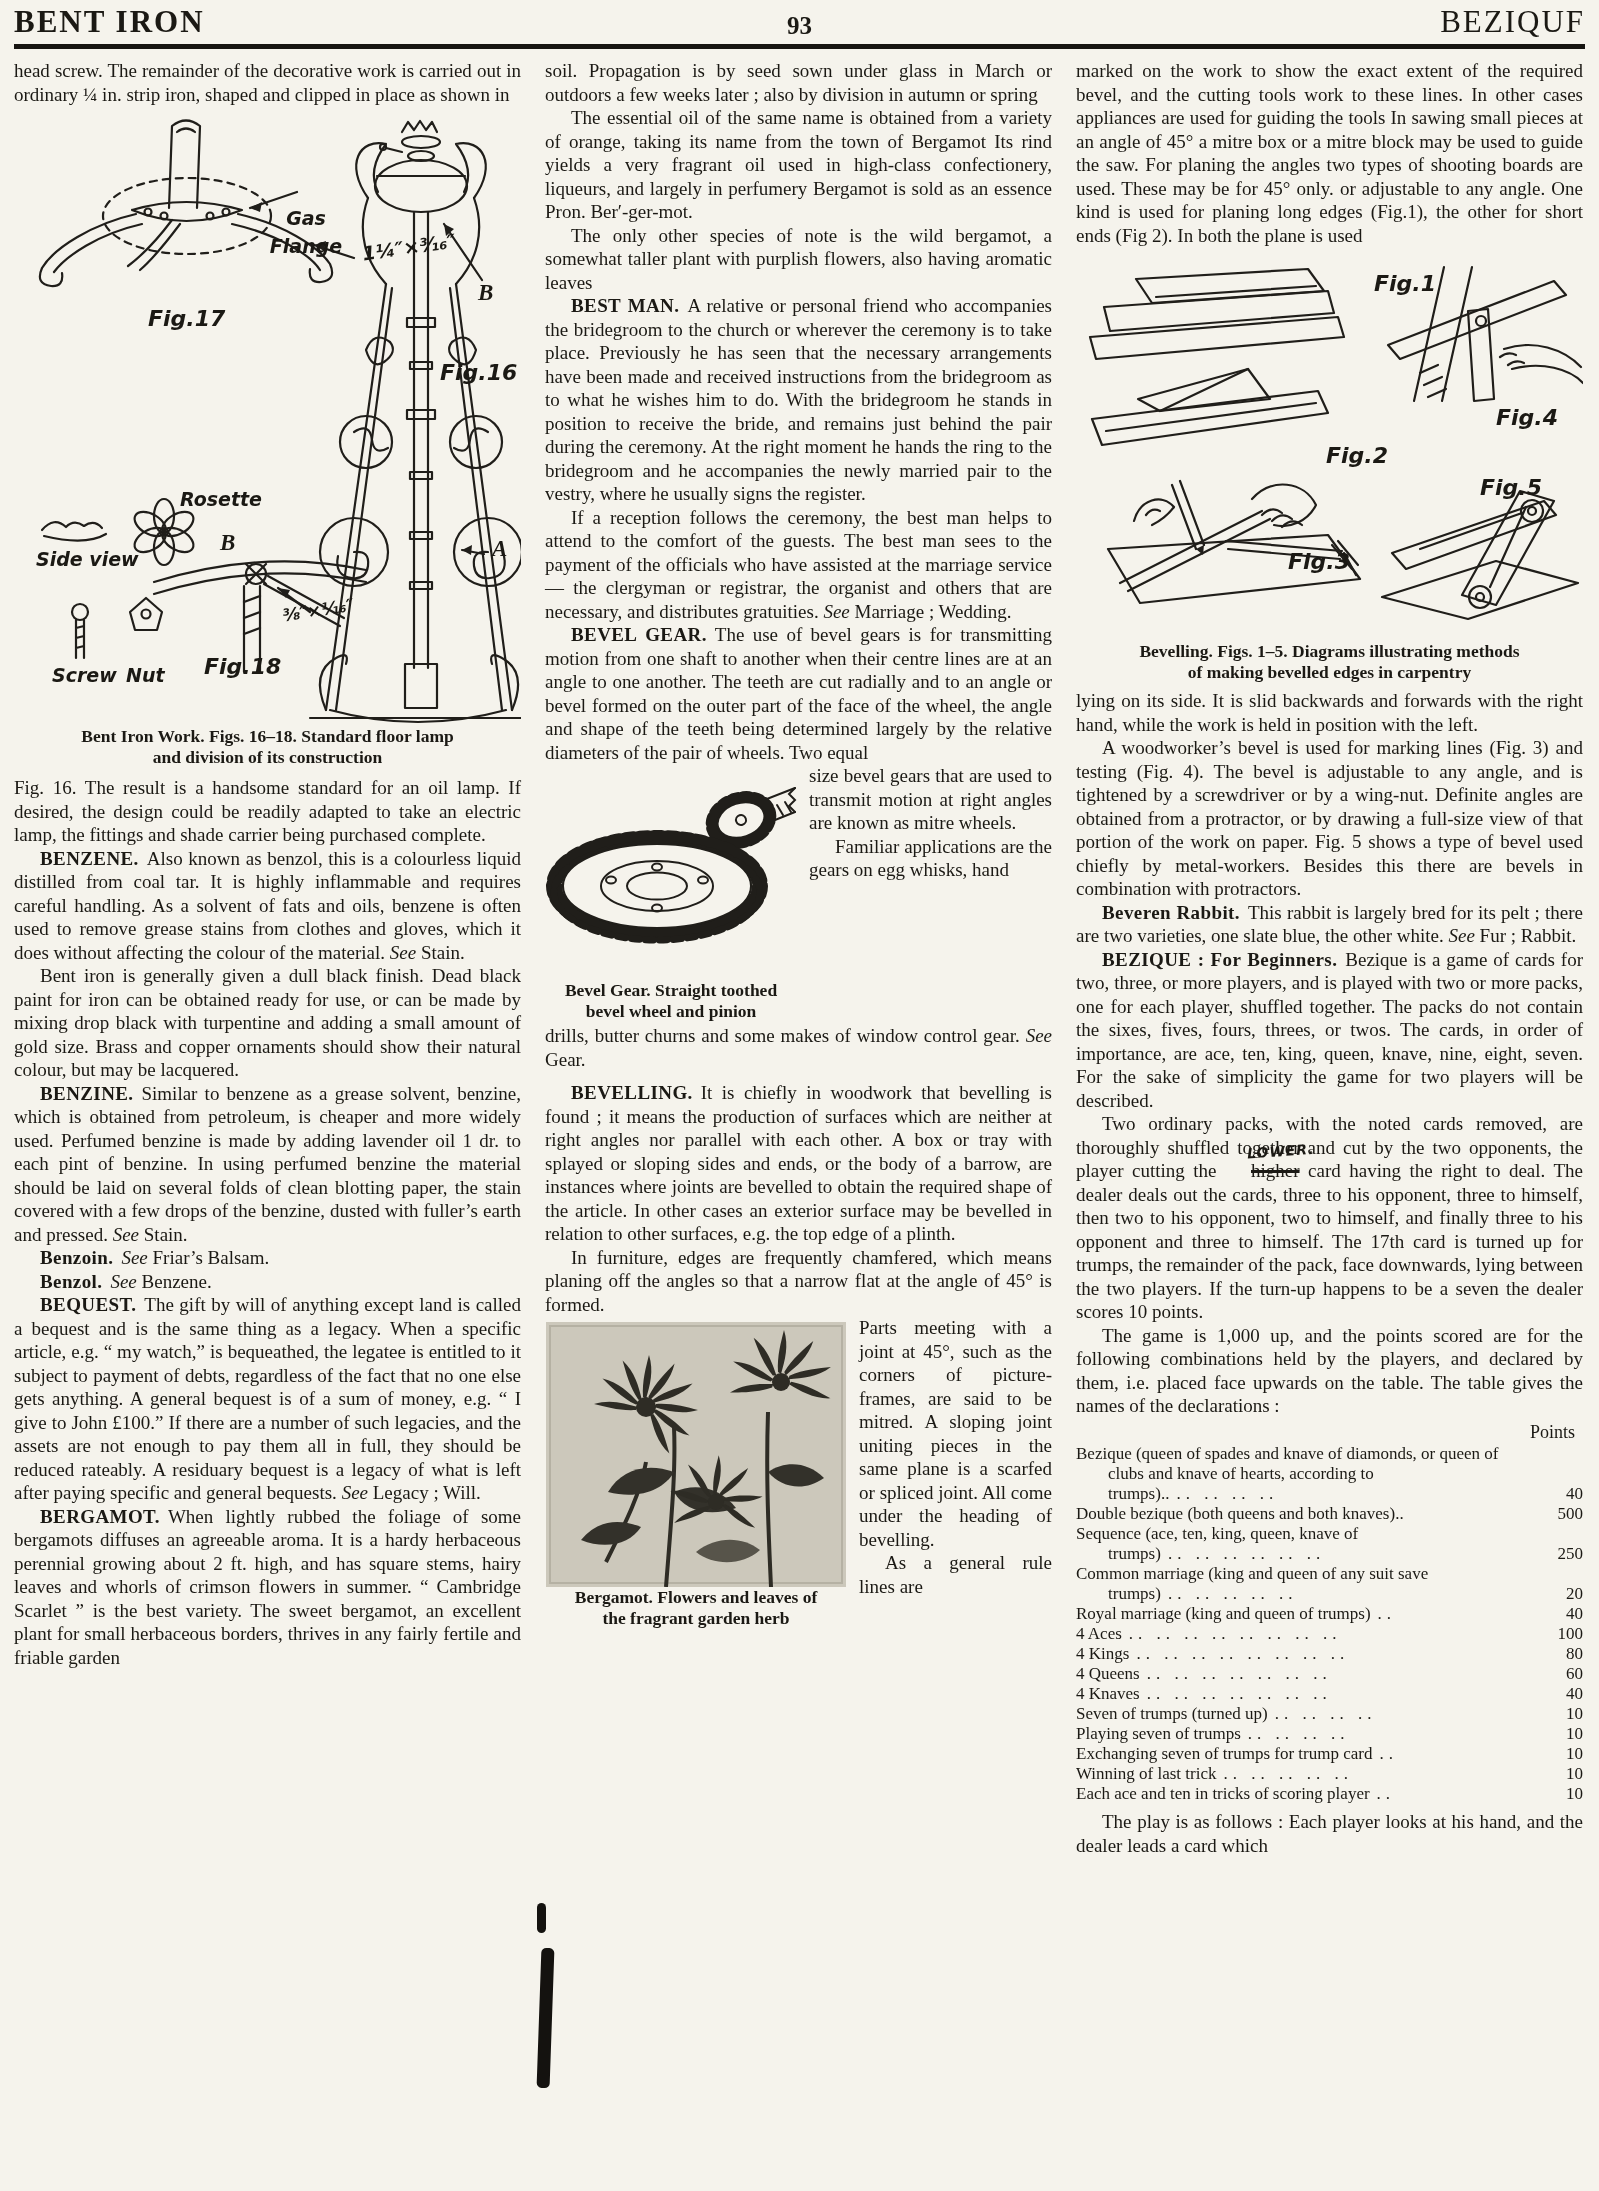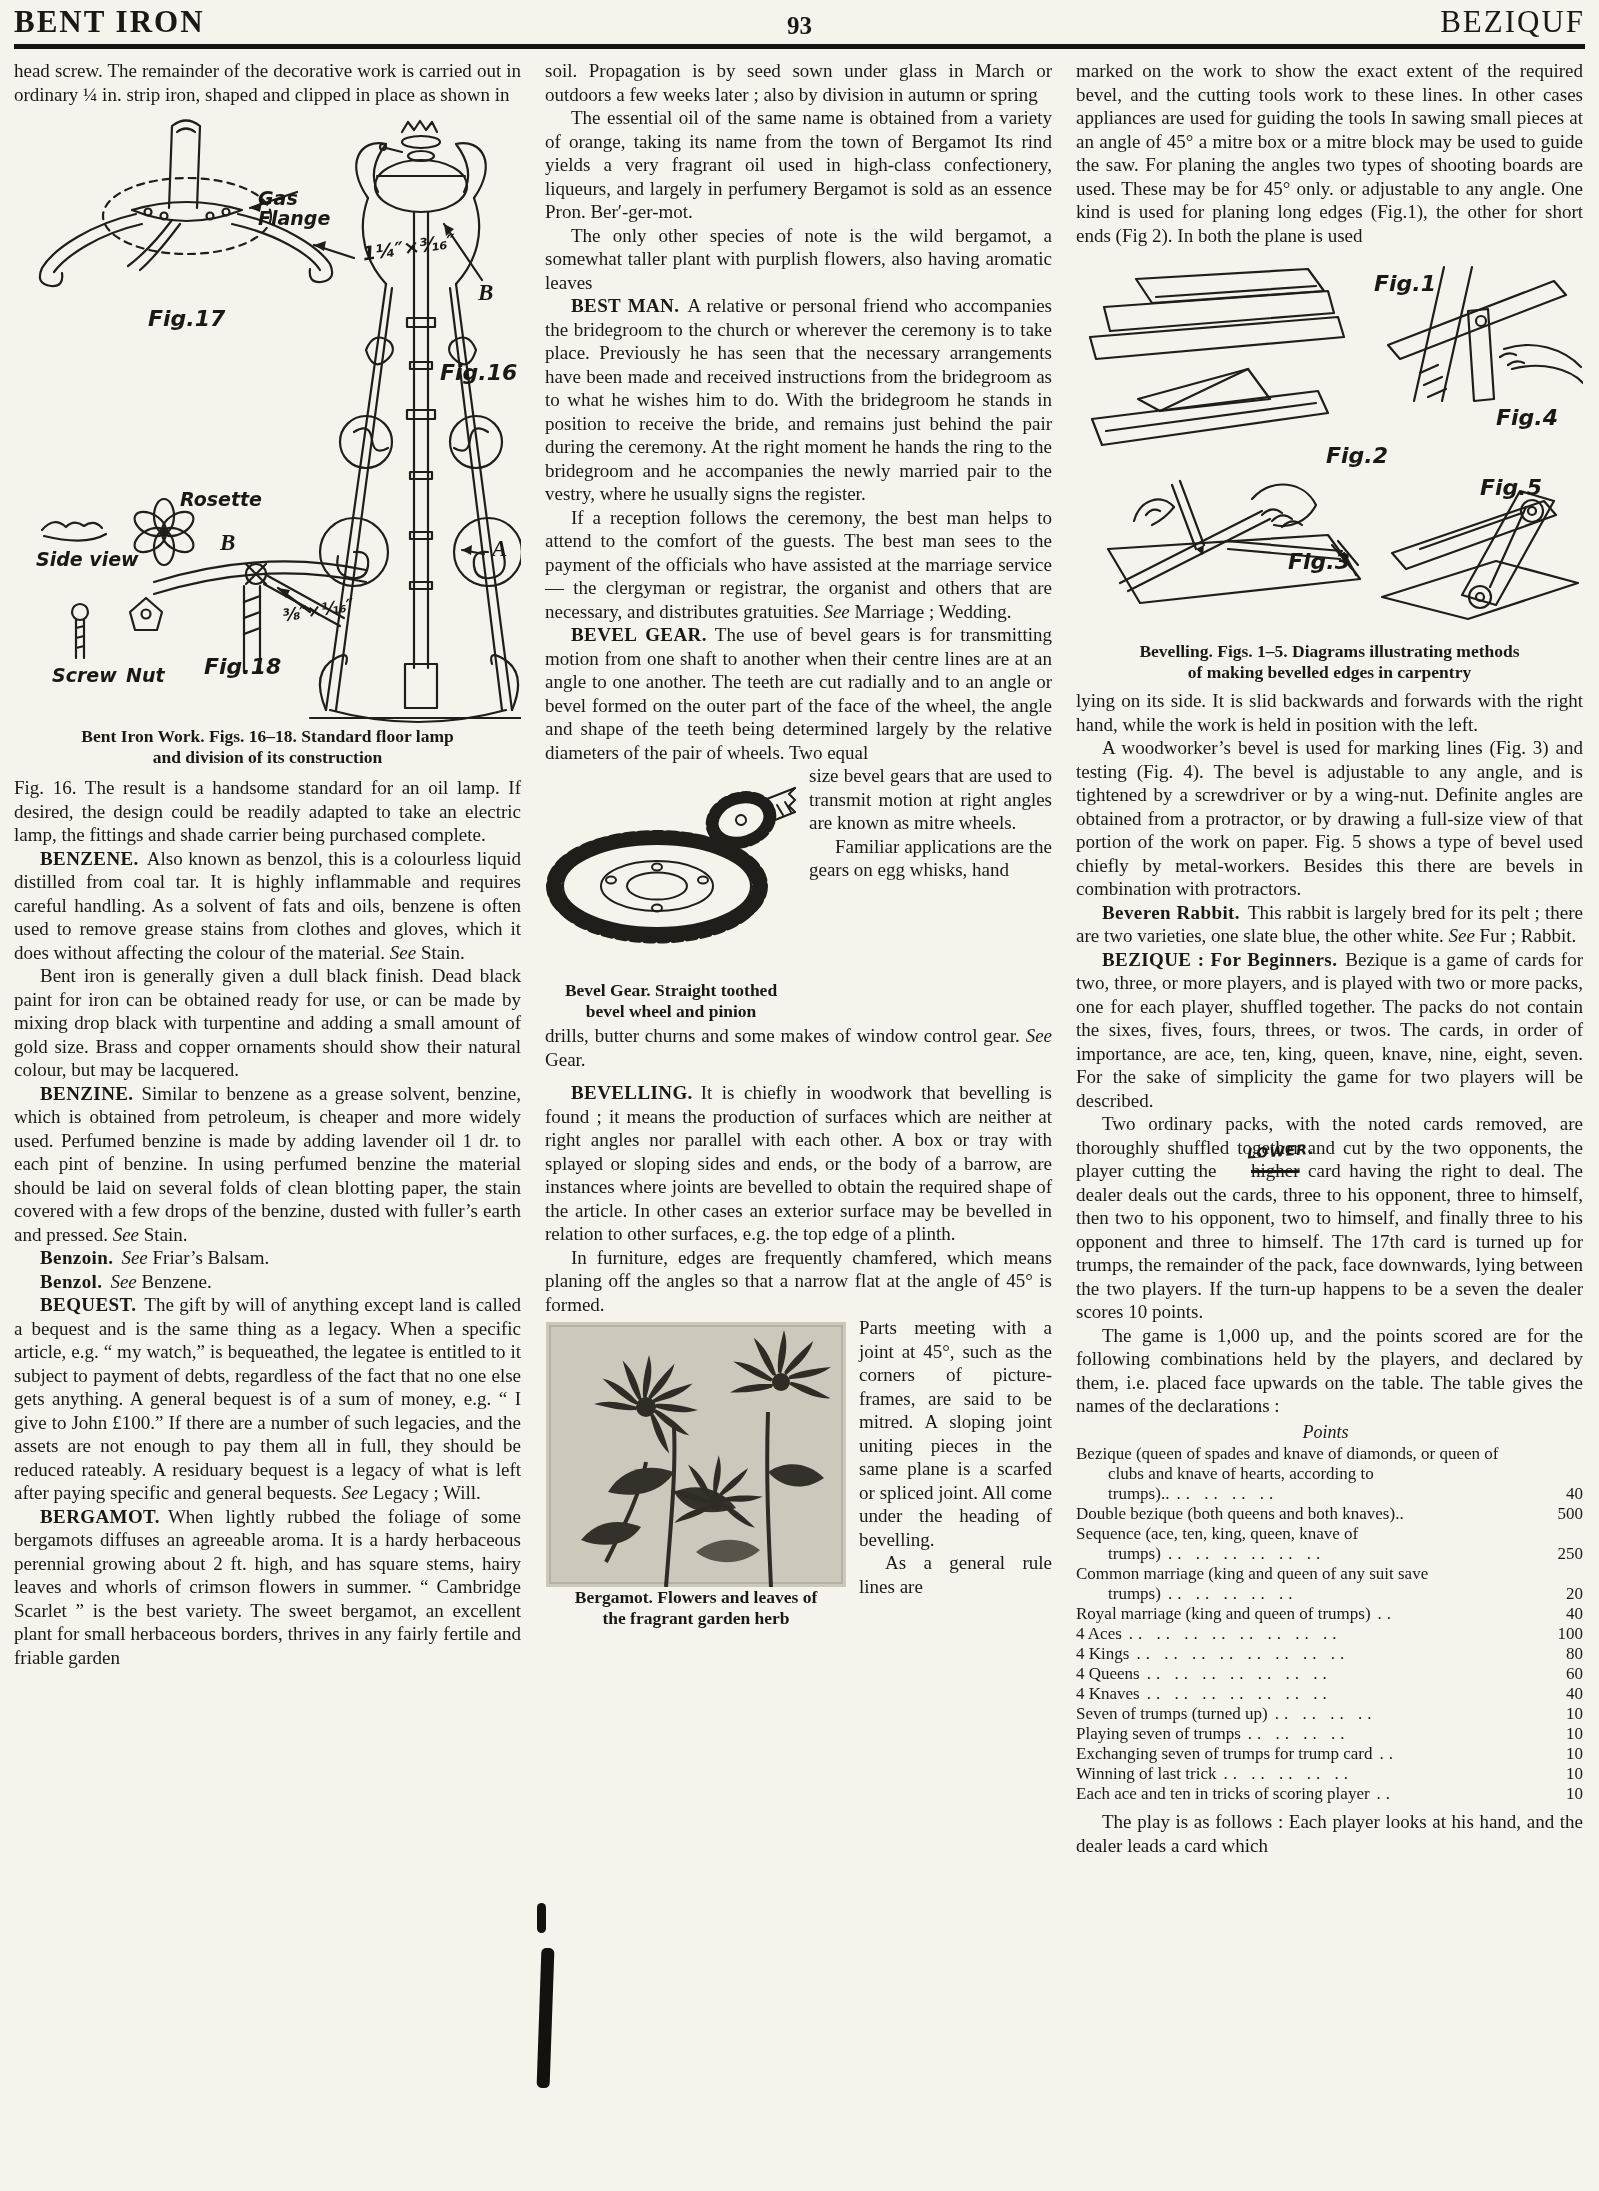--- a/index.html
+++ b/index.html
@@ -23,21 +23,21 @@
   .figure{position:relative;margin:6px 0 4px;}
   .figure svg{display:block;margin:0 auto;}
   .cap{font-weight:700;text-align:center;font-size:17.5px;line-height:21px;}
   .flab{position:absolute;font:italic 700 19px "DejaVu Sans",sans-serif;white-space:nowrap;}
   .flab.big{font-size:22px;}
   .flab.serifb{font-family:"Liberation Serif",serif;font-size:23px;font-style:italic;}
   .fig-gear{float:left;width:252px;margin:4px 12px 2px 0;}
   .fig-photo{float:left;width:302px;margin:6px 12px 0 0;}
   .clear{clear:left;}
   
-  .pts-h{text-align:center;padding-right:8px;font-size:18px;margin-top:3px;font-style:italic;}
+  .pts-h{text-align:right;padding-right:8px;font-size:18px;margin-top:3px;}
   .trow{display:flex;align-items:flex-end;font-size:17px;line-height:20px;text-align:left;}
   .tlabel{flex:1;padding-left:32px;text-indent:-32px;}
   .tdots{letter-spacing:5px;margin-left:7px;white-space:nowrap;}
   .tpts{width:46px;text-align:right;flex:none;}
   
   .annwrap{position:relative;display:inline-block;}
   .hand{position:absolute;left:-4px;top:-15px;font:italic 700 14px "DejaVu Sans",sans-serif;
         letter-spacing:1px;transform:rotate(-4deg);white-space:nowrap;}
   .struck{text-decoration:line-through;text-decoration-thickness:2.5px;}
   
@@ -143,21 +143,21 @@
           <path d="M230,490 L246,484 M230,506 L246,500 M230,522 L246,516"></path>
           <path d="M254,464 L330,506 M250,472 L326,514"></path>
           <path d="M296,500 L264,476"></path>
             <polygon points="264,476 276,478 272,486" fill="#201e1a" stroke="none"></polygon>
 
           <circle cx="66" cy="500" r="8"></circle>
           <path d="M62,508 L62,546 M70,508 L70,546 M62,516 L70,514 M62,526 L70,524 M62,536 L70,534"></path>
           <path d="M116,500 L132,486 L148,500 L143,518 L121,518 Z"></path>
           <circle cx="132" cy="502" r="4.5"></circle>
         </svg>
-        <span class="flab" style="left:244px;top:76px;width:96px;white-space:normal;line-height:20px;">Gas Flange</span>
+        <span class="flab" style="left:244px;top:92px;width:96px;text-align:center;white-space:normal;line-height:28px;">Gas Flange</span>
         <span class="flab big" style="left:134px;top:194px;">Fig.17</span>
         <span class="flab" style="left:348px;top:124px;transform:rotate(-8deg);">1¼″×³⁄₁₆″</span>
         <span class="flab serifb" style="left:464px;top:168px;">B</span>
         <span class="flab big" style="left:426px;top:248px;">Fig.16</span>
         <span class="flab" style="left:166px;top:376px;">Rosette</span>
         <span class="flab" style="left:22px;top:436px;">Side view</span>
         <span class="flab serifb" style="left:206px;top:418px;">B</span>
         <span class="flab" style="left:268px;top:488px;transform:rotate(-9deg);font-size:17px;">⅜″×¹⁄₁₆″</span>
         <span class="flab" style="left:38px;top:552px;">Screw</span>
         <span class="flab" style="left:112px;top:552px;">Nut</span>

